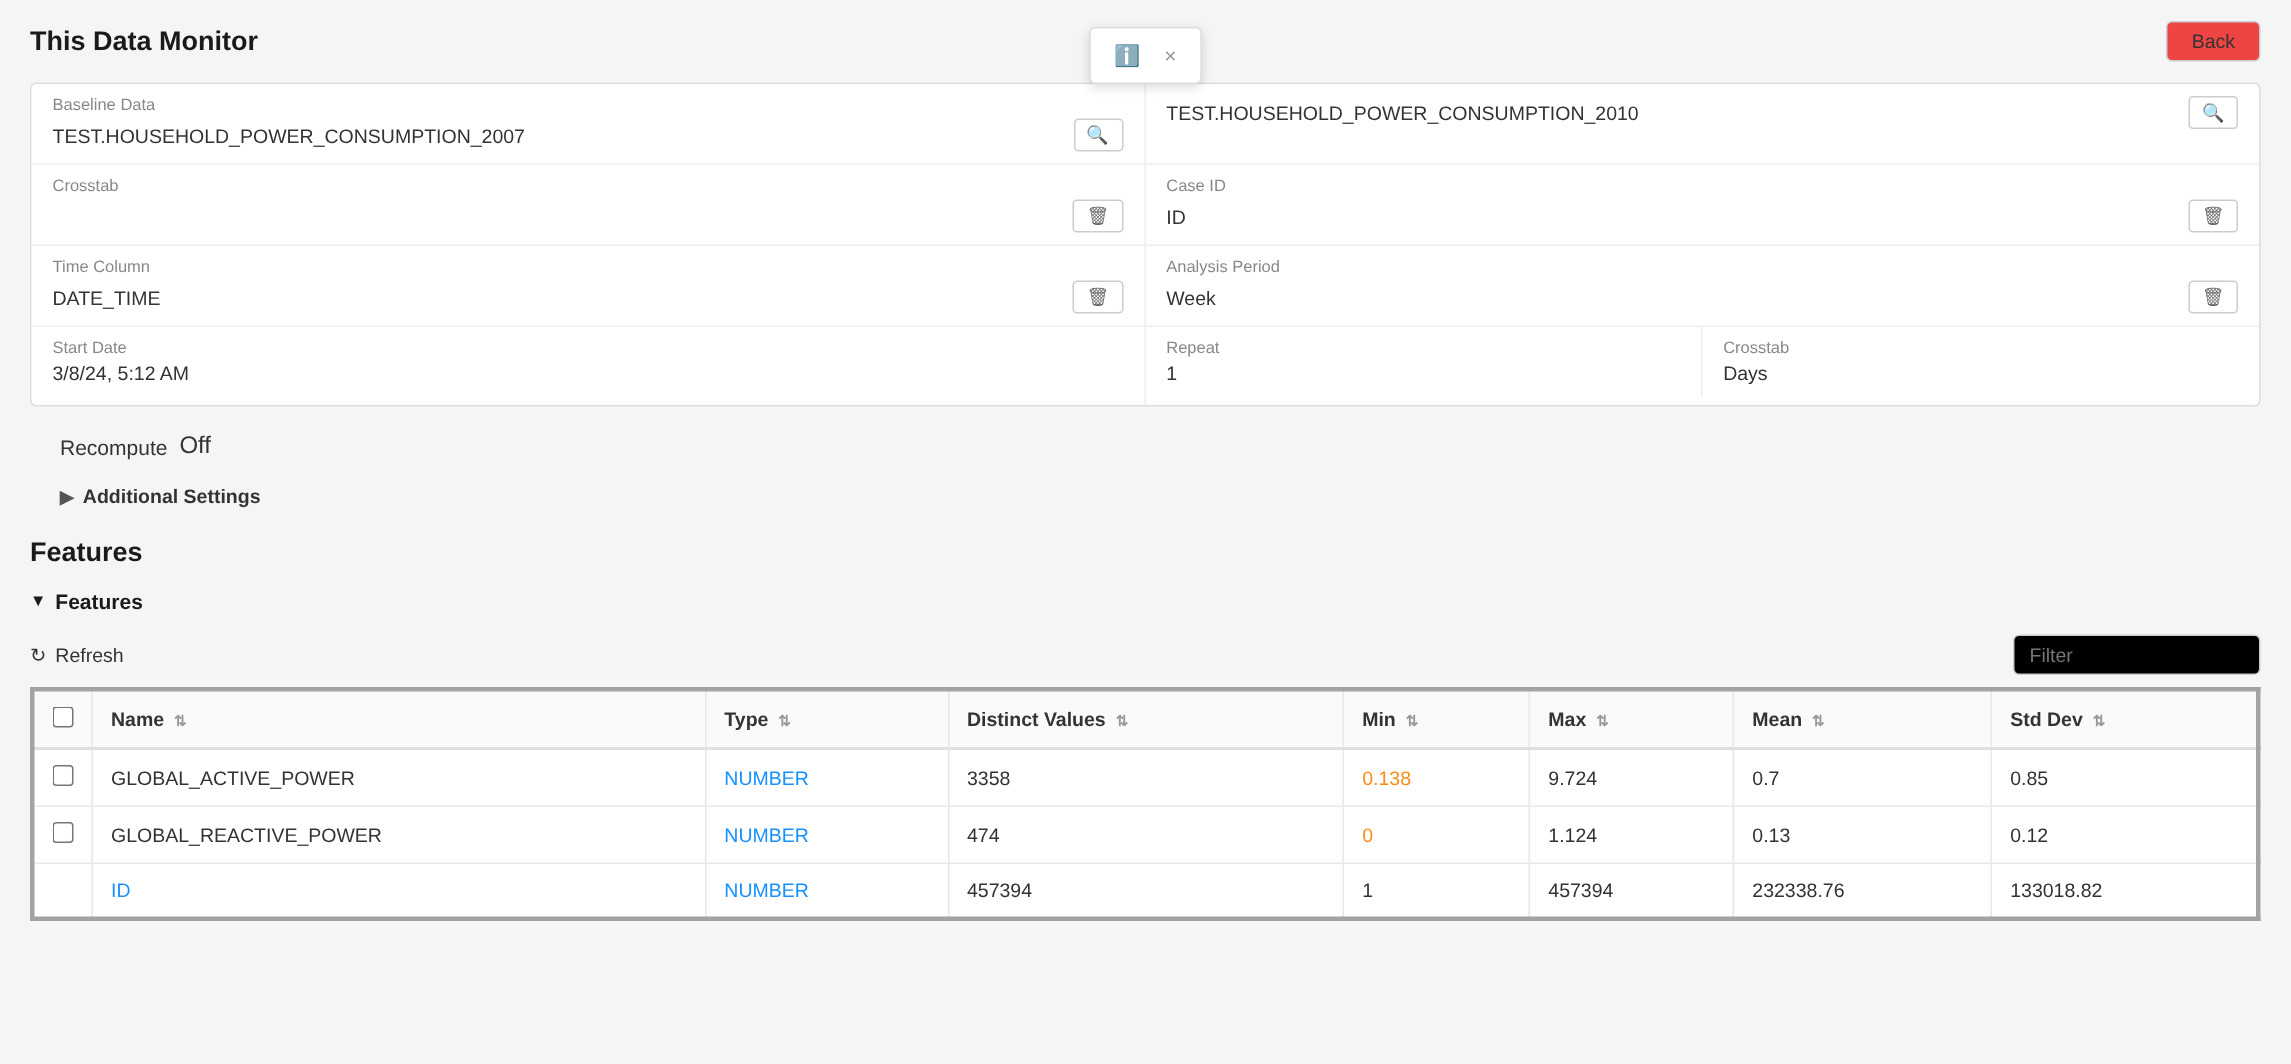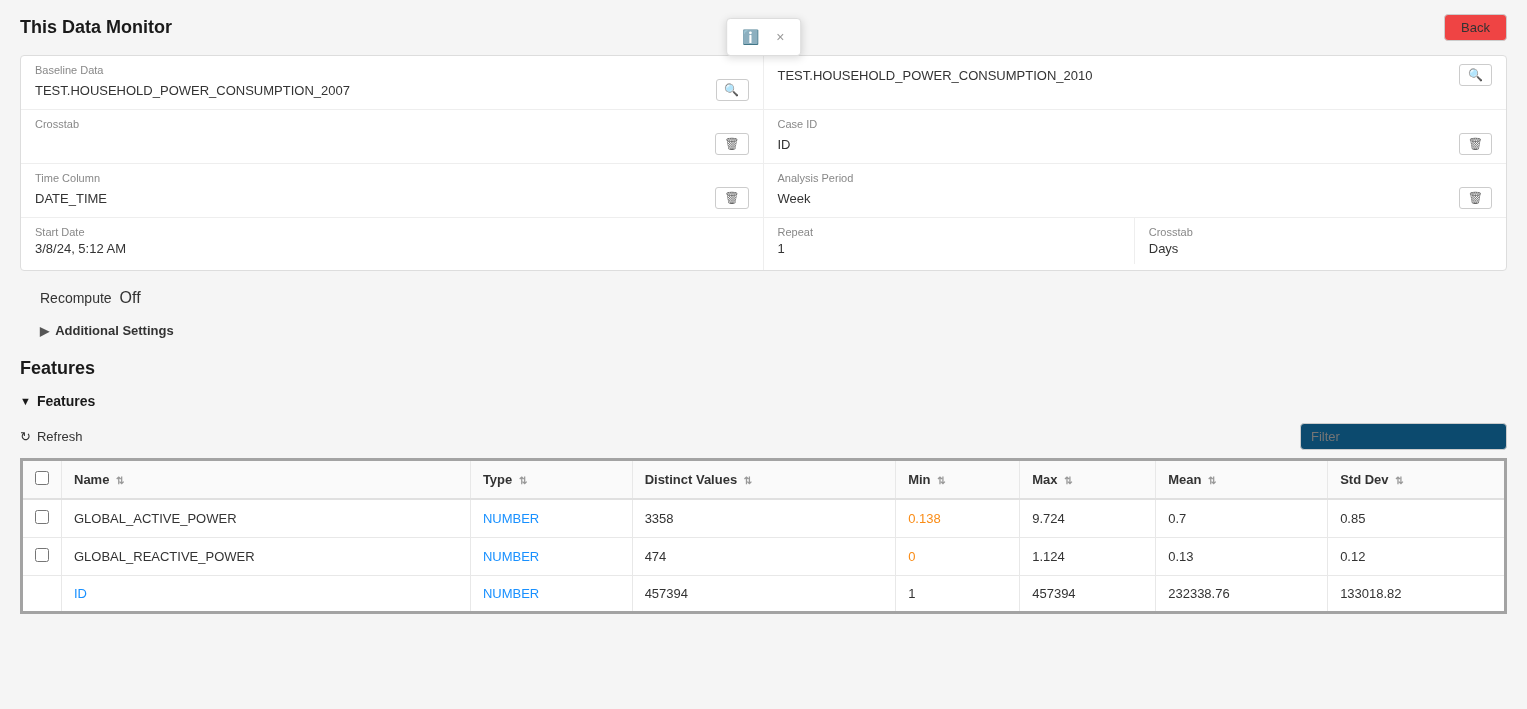--- a/index.html
+++ b/index.html
@@ -33,21 +33,21 @@
     .expand-icon { font-size: 12px; color: #555; }
     
     
     .section-title { font-size: 18px; font-weight: 700; color: #1a1a1a; padding: 12px 0 8px 0; }
     .subsection-title { font-size: 14px; font-weight: 600; color: #1a1a1a; padding: 6px 0; display: flex; align-items: center; gap: 6px; cursor: pointer; }
     .chevron-icon { font-size: 11px; }
     
     
     .table-toolbar { display: flex; align-items: center; justify-content: space-between; padding: 8px 0; }
     .refresh-btn { display: flex; align-items: center; gap: 6px; background: none; border: none; cursor: pointer; color: #333; font-size: 13px; }
-    .filter-input { border: 1px solid #ccc; border-radius: 4px; padding: 5px 10px; font-size: 13px; width: 207px; color: #999; background: #0c4a6e; }
+    .filter-input { border: 1px solid #ccc; border-radius: 4px; padding: 5px 10px; font-size: 13px; width: 165px; color: #999; background: #000000; }
     
     
     .data-table { width: 100%; border-collapse: collapse; background: white; border: 3px solid #a3a3a3; padding-left: 40px; }
     .data-table th { text-align: left; padding: 10px 12px; border-bottom: 2px solid #e0e0e0; border-right: 1px solid #e8e8e8; font-size: 13px; font-weight: 600; color: #333; white-space: nowrap; background: #fafafa; }
     .data-table td { padding: 10px 12px; border-bottom: 1px solid #e8e8e8; border-right: 1px solid #e8e8e8; font-size: 13px; color: #333; }
     .col-check { width: 40px; }
     .sort-icon { font-size: 10px; color: #999; margin-left: 3px; }
     input[type="checkbox"] { width: 14px; height: 14px; cursor: pointer; }
     
     .form-container { background: white; border: 1px solid #ddd; border-radius: 4px; margin-bottom: 10px; }

